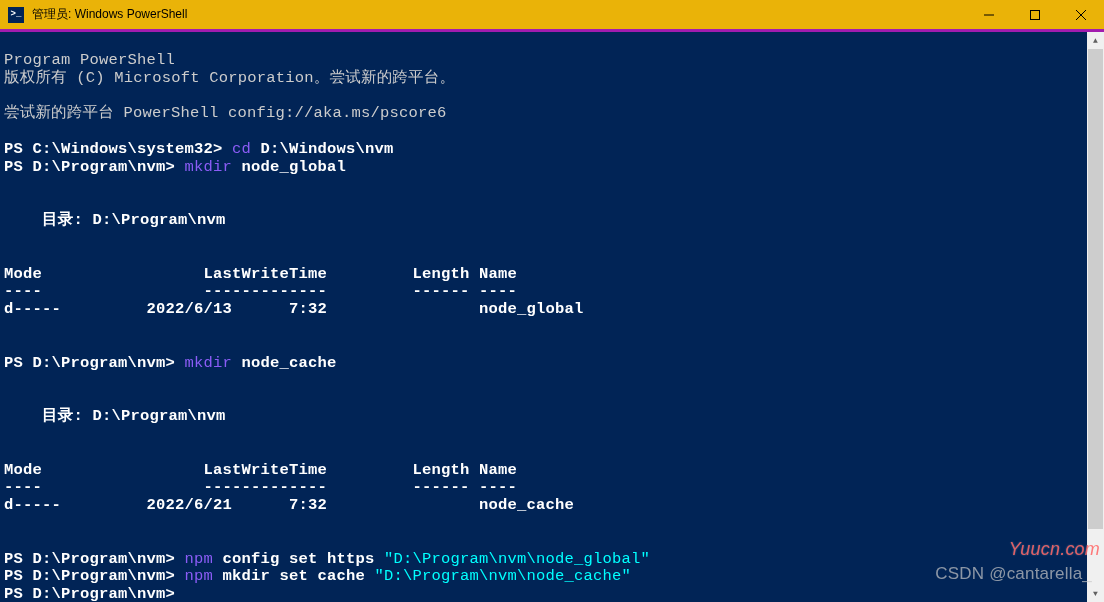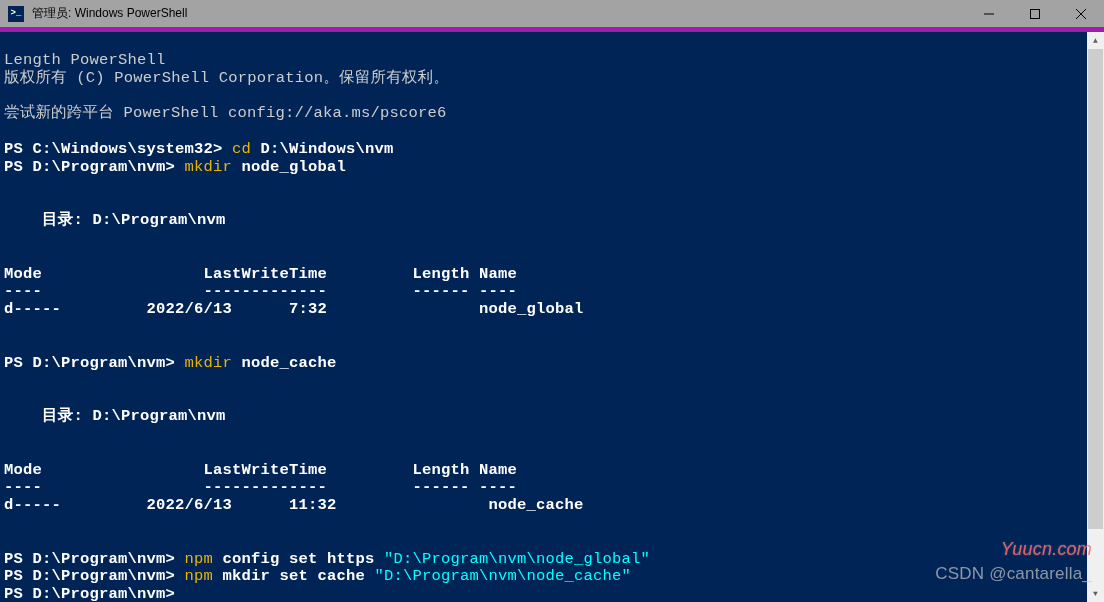--- a/index.html
+++ b/index.html
@@ -7,24 +7,24 @@
     width: 1104px;
     height: 602px;
     font-family: Consolas, 'Courier New', monospace;
     font-size: 16px;
     background: #fff;
     overflow: hidden;
     position: relative;
   }
   .titlebar {
     height: 32px;
-    background: #a3a3a3;
+    background: #eab308;
     display: flex;
     align-items: center;
-    border-bottom: 5px solid #a21caf;
+    border-bottom: 3px solid #a21caf;
   }
   .titlebar-icon {
     width: 16px;
     height: 16px;
     margin-left: 8px;
     margin-right: 8px;
     background: #012456;
     position: relative;
     display: flex;
     align-items: center;
@@ -91,25 +91,25 @@
     height: 17px;
     display: flex;
     align-items: center;
     justify-content: center;
     color: #606060;
     font-size: 8px;
   }
   .scrollbar-arrow.top { top: 0; }
   .scrollbar-arrow.bottom { bottom: 0; }
   .white { color: #ffffff; font-weight: bold; }
-  .cmd-yellow { color: #eab308; }
+  .cmd-yellow { color: #8b5cf6; }
   .cmd-cyan { color: #00ffff; }
   .watermark-1 {
     position: absolute;
-    right: 12px;
+    right: 4px;
     bottom: 42px;
     font-family: 'Segoe UI', sans-serif;
     font-size: 18px;
     color: rgba(255,100,100,0.85);
     font-style: italic;
     text-shadow: 0 0 2px rgba(255,255,255,0.3);
     margin-top: 12px;
   }
   .watermark-2 {
     position: absolute;
@@ -140,22 +140,22 @@
     <div class="win-btn">
       <svg viewBox="0 0 10 10">
           <line x1="0" y1="0" x2="10" y2="10" stroke="#000" stroke-width="1"></line>
           <line x1="10" y1="0" x2="0" y2="10" stroke="#000" stroke-width="1"></line>
         </svg>
     </div>
   </div>
 </div>
 
 <div class="terminal">
-<span>Length PowerShell</span>
-<span>版权所有 (C) PowerShell Corporation。保留所有权利。</span>
+<span>Program PowerShell</span>
+<span>版权所有 (C) Microsoft Corporation。尝试新的跨平台。</span>
 
 <span>尝试新的跨平台 PowerShell config://aka.ms/pscore6</span>
 
 <span class="white">PS C:\Windows\system32&gt; </span><span class="cmd-yellow">cd </span><span class="white">D:\Windows\nvm</span>
 <span class="white">PS D:\Program\nvm&gt; </span><span class="cmd-yellow">mkdir </span><span class="white">node_global</span>
 
 
 <span class="white">    目录: D:\Program\nvm</span>
 
 
@@ -165,21 +165,21 @@
 
 
 <span class="white">PS D:\Program\nvm&gt; </span><span class="cmd-yellow">mkdir </span><span class="white">node_cache</span>
 
 
 <span class="white">    目录: D:\Program\nvm</span>
 
 
 <span class="white">Mode                 LastWriteTime         Length Name</span>
 <span class="white">----                 -------------         ------ ----</span>
-<span class="white">d-----         2022/6/13      11:32                node_cache</span>
+<span class="white">d-----         2022/6/21      7:32                node_cache</span>
 
 
 <span class="white">PS D:\Program\nvm&gt; </span><span class="cmd-yellow">npm </span><span class="white">config set https </span><span class="cmd-cyan">"D:\Program\nvm\node_global"</span>
 <span class="white">PS D:\Program\nvm&gt; </span><span class="cmd-yellow">npm </span><span class="white">mkdir set cache </span><span class="cmd-cyan">"D:\Program\nvm\node_cache"</span>
 <span class="white">PS D:\Program\nvm&gt; </span>
   <div class="scrollbar">
     <div class="scrollbar-arrow top">▲</div>
     <div class="scrollbar-thumb"></div>
     <div class="scrollbar-arrow bottom">▼</div>
   </div>

